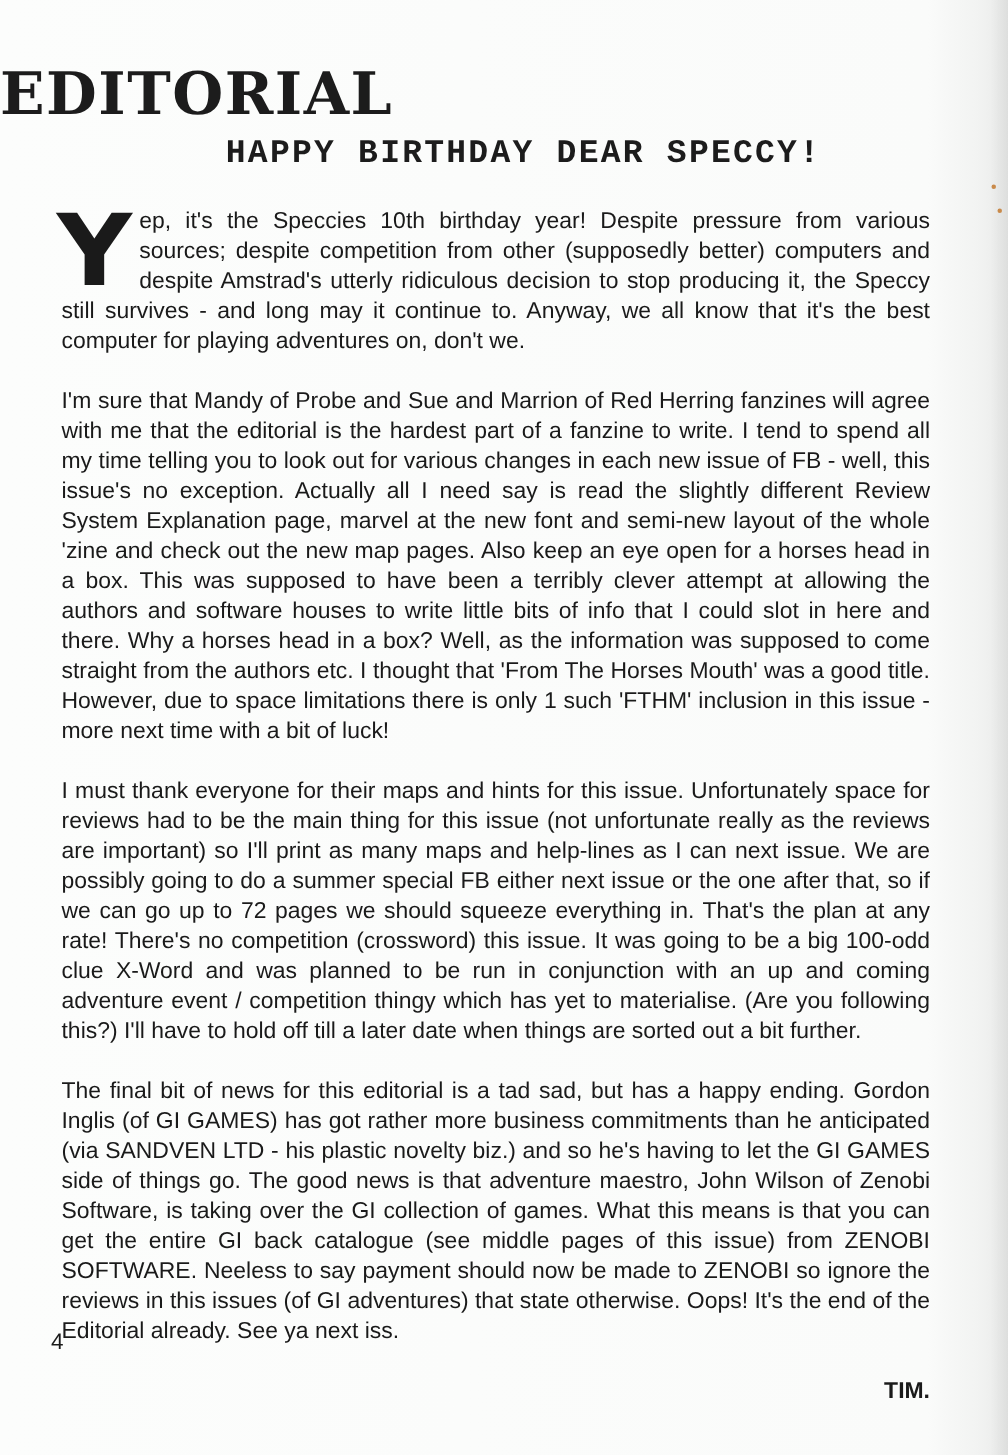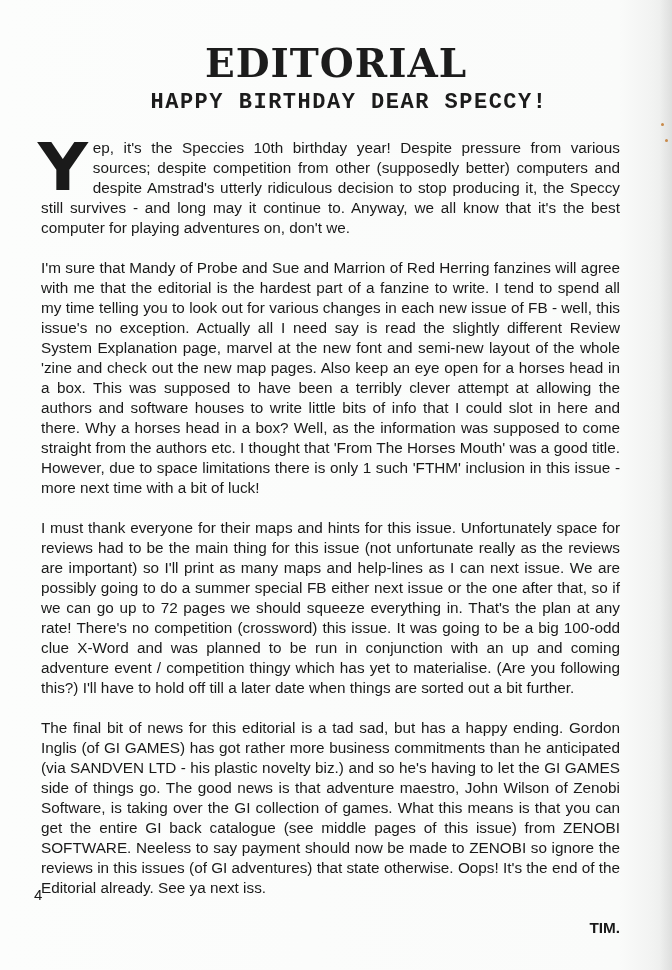--- a/index.html
+++ b/index.html
@@ -31,21 +31,21 @@
     .speck {
       position: absolute;
       width: 3px; height: 3px;
       border-radius: 50%;
       background: #c98a4a;
     }
     .title {
       position: absolute;
       left: 0; width: 672px;
       top: 40px;
-      text-align: center;
+      text-align: left;
       font-family: "DejaVu Serif", "Liberation Serif", serif;
       font-weight: bold;
       font-size: 39px;
       letter-spacing: 1px;
       color: #1c1c1c;
       margin: 0;
     }
     .subtitle {
       position: absolute;
       left: 0; width: 672px;

